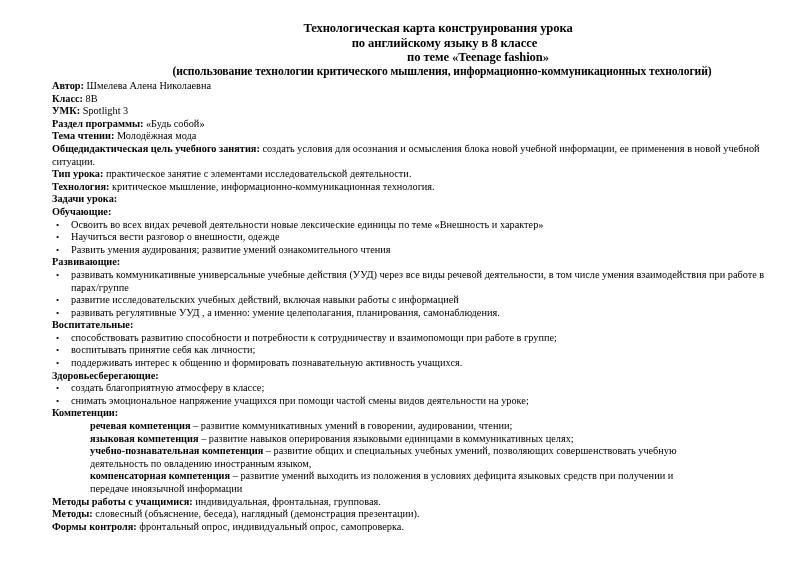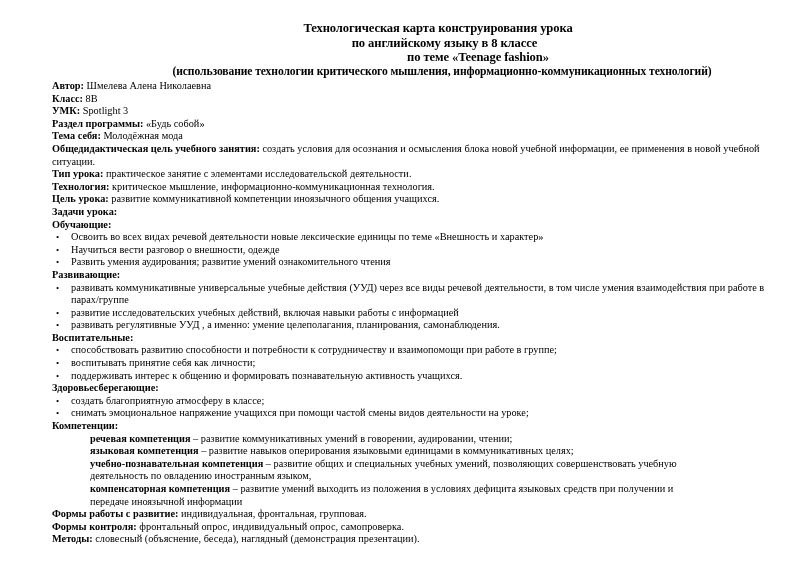--- a/index.html
+++ b/index.html
@@ -42,25 +42,24 @@
     <div class="title-line t2">по английскому языку в 8 классе</div>
     <div class="title-line t3">по теме «Teenage fashion»</div>
     <div class="title-line t4">(использование технологии критического мышления, информационно-коммуникационных технологий)</div>
   </div>
 
   <div class="body">
     <div class="line"><b>Автор:</b><span> Шмелева Алена Николаевна</span></div>
     <div class="line"><b>Класс:</b><span> 8B</span></div>
     <div class="line"><b>УМК:</b><span> Spotlight 3</span></div>
     <div class="line"><b>Раздел программы:</b><span> «Будь собой»</span></div>
-    <div class="line"><b>Тема себя:</b><span> Молодёжная мода</span></div>
+    <div class="line"><b>Тема чтении:</b><span> Молодёжная мода</span></div>
     <div class="wrap"><b>Общедидактическая цель учебного занятия:</b><span> создать условия для осознания и осмысления блока новой учебной информации, ее применения в новой учебной ситуации.</span></div>
     <div class="line"><b>Тип урока:</b><span> практическое занятие с элементами исследовательской деятельности.</span></div>
     <div class="line"><b>Технология:</b><span> критическое мышление, информационно-коммуникационная технология.</span></div>
-    <div class="line"><b>Цель урока:</b><span> развитие коммуникативной компетенции иноязычного общения учащихся.</span></div>
 
     <div class="line"><b>Задачи урока:</b></div>
 
     <div class="line"><b>Обучающие:</b></div>
     <div class="bul line"><span class="dot">•</span><span>Освоить во всех видах речевой деятельности новые лексические единицы по теме «Внешность и характер»</span></div>
     <div class="bul line"><span class="dot">•</span><span>Научиться вести разговор о внешности, одежде</span></div>
     <div class="bul line"><span class="dot">•</span><span>Развить умения аудирования; развитие умений ознакомительного чтения</span></div>
 
     <div class="line"><b>Развивающие:</b></div>
     <div class="bul wrap"><span class="dot">•</span><span>развивать коммуникативные универсальные учебные действия (УУД) через все виды речевой деятельности, в том числе умения взаимодействия при работе в парах/группе</span></div>
@@ -77,17 +76,17 @@
     <div class="bul line"><span class="dot">•</span><span>снимать эмоциональное напряжение учащихся при помощи частой смены видов деятельности на уроке;</span></div>
 
     <div class="line"><b>Компетенции:</b></div>
     <div class="comp line"><b>речевая компетенция</b><span> – развитие коммуникативных умений в говорении, аудировании, чтении;</span></div>
     <div class="comp line"><b>языковая компетенция</b><span> – развитие навыков оперирования языковыми единицами в коммуникативных целях;</span></div>
     <div class="comp line"><b>учебно-познавательная компетенция</b><span> – развитие общих и специальных учебных умений, позволяющих совершенствовать учебную</span></div>
     <div class="comp-cont line">деятельность по овладению иностранным языком,</div>
     <div class="comp line"><b>компенсаторная компетенция</b><span> – развитие умений выходить из положения в условиях дефицита языковых средств при получении и</span></div>
     <div class="comp-cont line">передаче иноязычной информации</div>
 
-    <div class="line"><b>Формы работы с развитие:</b><span> индивидуальная, фронтальная, групповая.</span></div>
+    <div class="line"><b>Методы работы с учащимися:</b><span> индивидуальная, фронтальная, групповая.</span></div>
+    <div class="line"><b>Методы:</b><span> словесный (объяснение, беседа), наглядный (демонстрация презентации).</span></div>
     <div class="line"><b>Формы контроля:</b><span> фронтальный опрос, индивидуальный опрос, самопроверка.</span></div>
-    <div class="line"><b>Методы:</b><span> словесный (объяснение, беседа), наглядный (демонстрация презентации).</span></div>
   </div>
 </div>
 
 </body></html>

